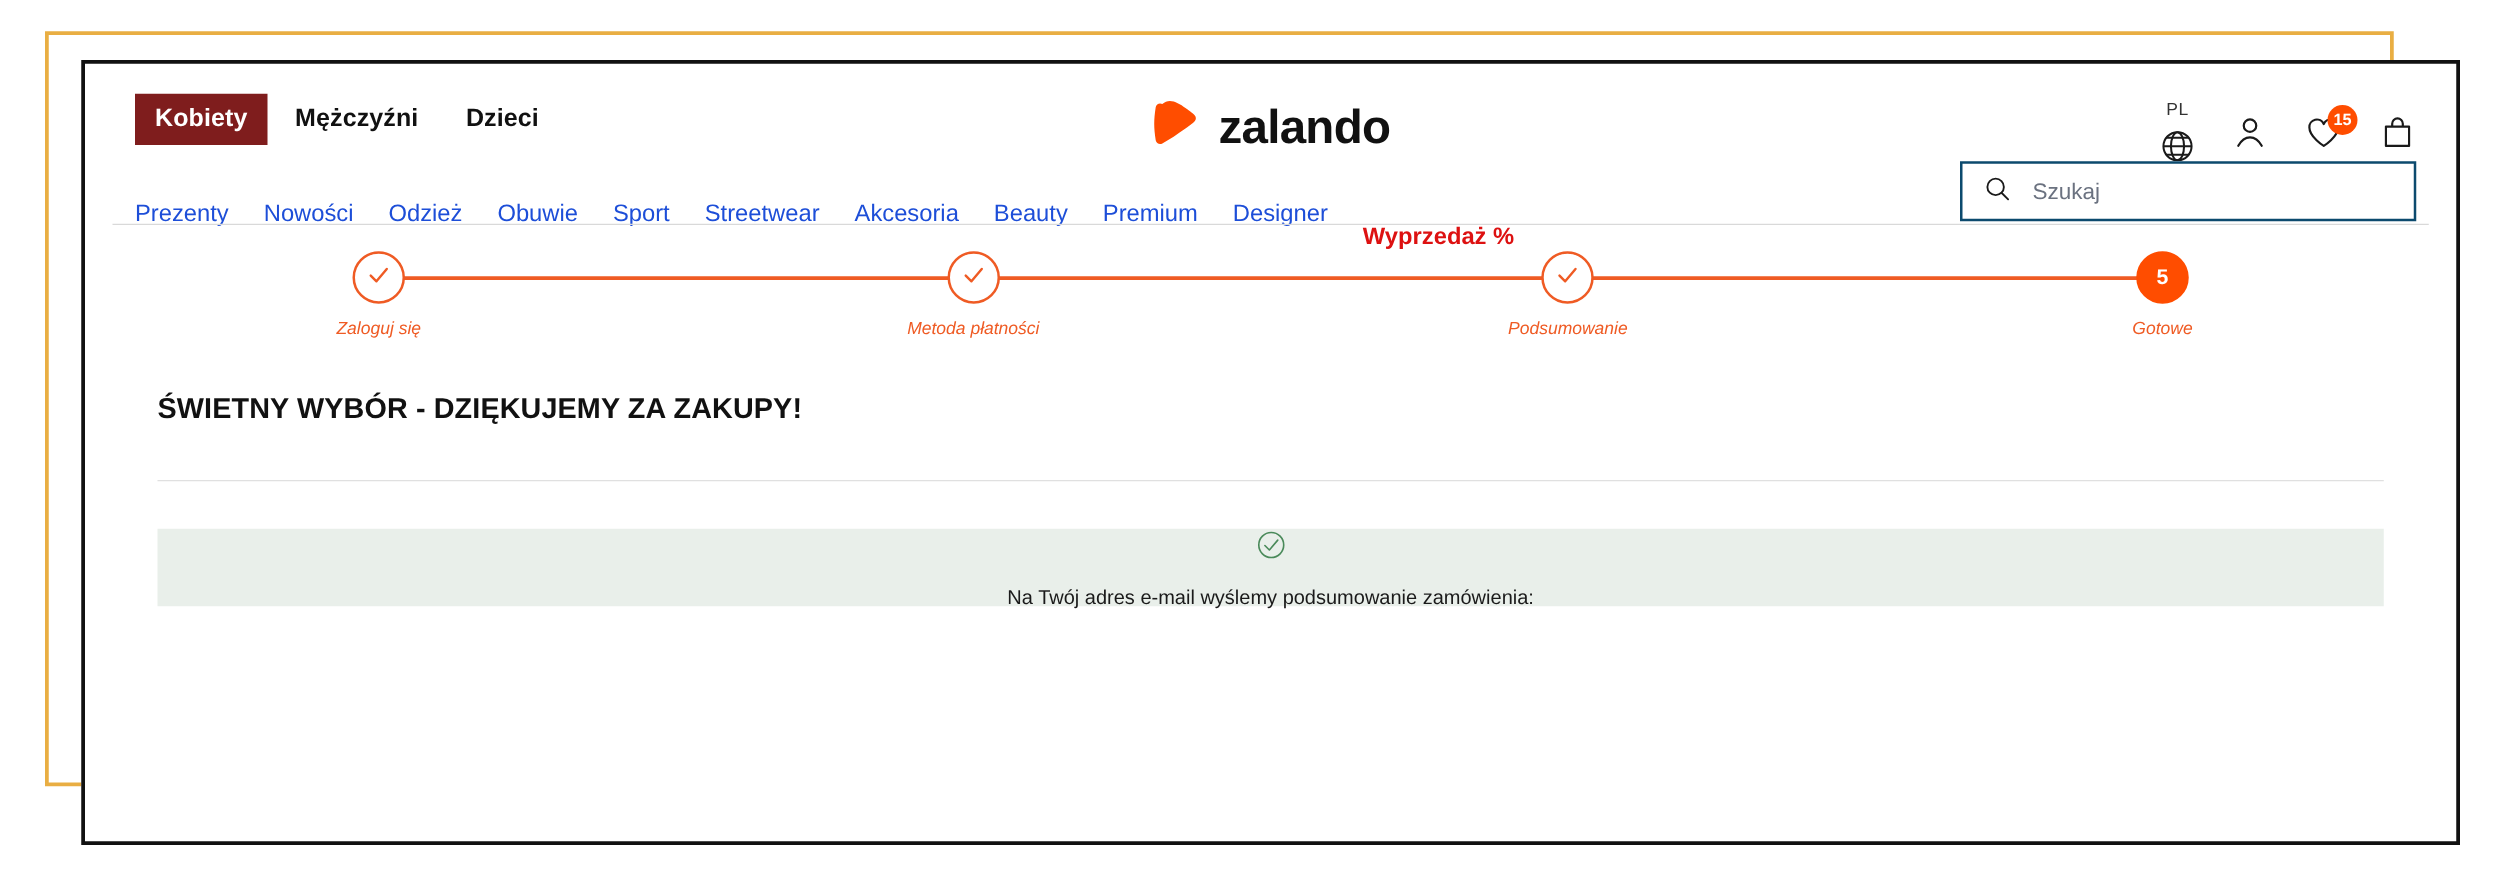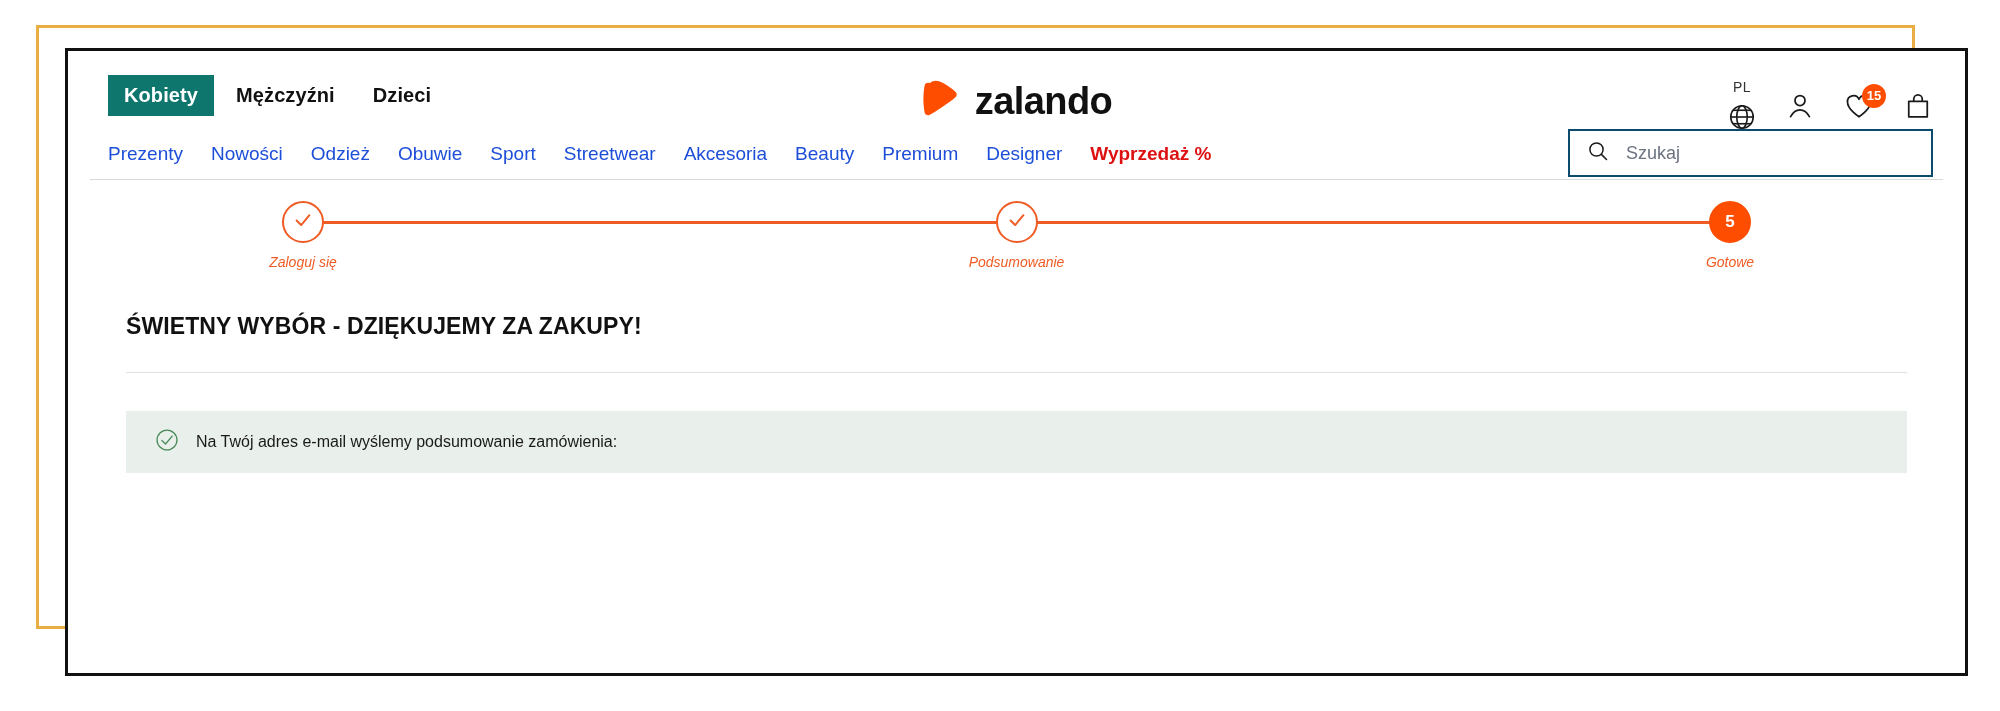--- a/index.html
+++ b/index.html
@@ -66,21 +66,21 @@
   .gender-tab {
     font-size: 20px;
     font-weight: bold;
     color: #111111;
     padding: 9px 16px;
     letter-spacing: 0.1px;
     cursor: pointer;
     white-space: nowrap;
   }
   .gender-tab.active {
-    background: #0f766e;
+    background: #7f1d1d;
     color: #ffffff;
   }
 
   .brand-logo {
     position: absolute;
     left: 50%;
     top: 14px;
     transform: translateX(-50%);
     display: flex;
     align-items: center;
@@ -158,20 +158,21 @@
   .cat-item {
     font-size: 19px;
     color: #1d4ed8;
     padding: 4px 14px;
     cursor: pointer;
     white-space: nowrap;
   }
   .cat-item.sale {
     color: #dd1111;
     font-weight: bold;
+    margin-top: 36px;
   }
   .search-box {
     position: absolute;
     right: 32px;
     top: -2px;
     width: 365px;
     height: 48px;
     border: 2px solid #0c4a6e;
     box-sizing: border-box;
     display: flex;
@@ -263,35 +264,36 @@
     position: absolute;
     left: 58px;
     right: 58px;
     top: 262px;
   }
   .page-title {
     font-size: 23px;
     font-weight: bold;
     color: #111111;
     letter-spacing: 0.1px;
-    margin: 0 0 32px 0;
+    margin: 0 0 44px 0;
   }
   .content-rule {
     height: 1px;
     background: #e0e0e0;
     margin-bottom: 38px;
   }
   .notice {
     background: #e9efea;
     height: 62px;
     display: flex;
     align-items: center;
     gap: 16px;
     padding: 0 28px;
     box-sizing: border-box;
+    flex-direction: column;
   }
   .notice-text {
     font-size: 16px;
     color: #1a1a1a;
   }
 </style>
 </head>
 <body>
 
 <div id="outer-frame"></div>
@@ -405,20 +407,30 @@
             <span>
               <svg width="22" height="22" viewBox="0 0 24 24" fill="none" stroke="#ef5b24" stroke-width="2.1" stroke-linecap="round" stroke-linejoin="round">
                 <polyline points="5,12.5 10,17.5 19,6.8"></polyline>
               </svg>
             </span>
           </div>
           <div class="step-label">Zaloguj się</div>
         </div>
 
 
+        <div class="step">
+          <div class="step-bubble">
+            <span>
+              <svg width="22" height="22" viewBox="0 0 24 24" fill="none" stroke="#ef5b24" stroke-width="2.1" stroke-linecap="round" stroke-linejoin="round">
+                <polyline points="5,12.5 10,17.5 19,6.8"></polyline>
+              </svg>
+            </span>
+          </div>
+          <div class="step-label">Metoda płatności</div>
+        </div>
 
         <div class="step">
           <div class="step-bubble">
             <span>
               <svg width="22" height="22" viewBox="0 0 24 24" fill="none" stroke="#ef5b24" stroke-width="2.1" stroke-linecap="round" stroke-linejoin="round">
                 <polyline points="5,12.5 10,17.5 19,6.8"></polyline>
               </svg>
             </span>
           </div>
           <div class="step-label">Podsumowanie</div>

